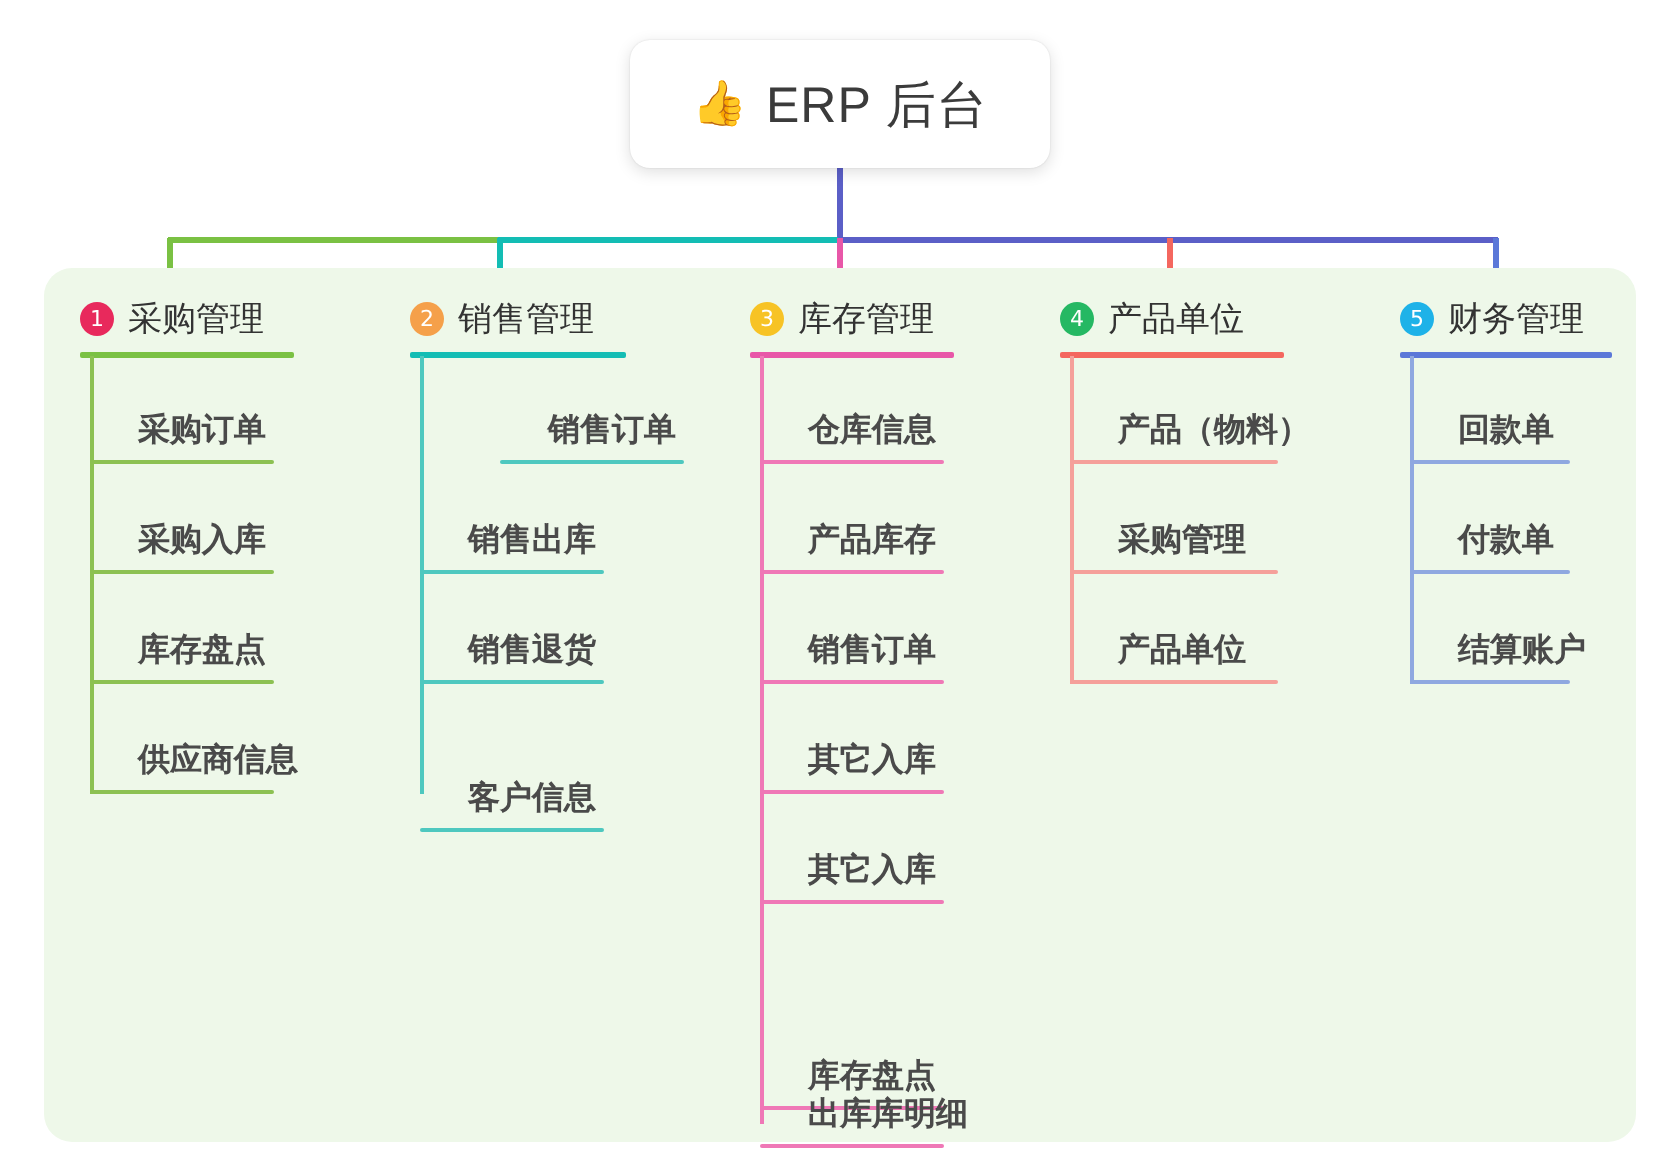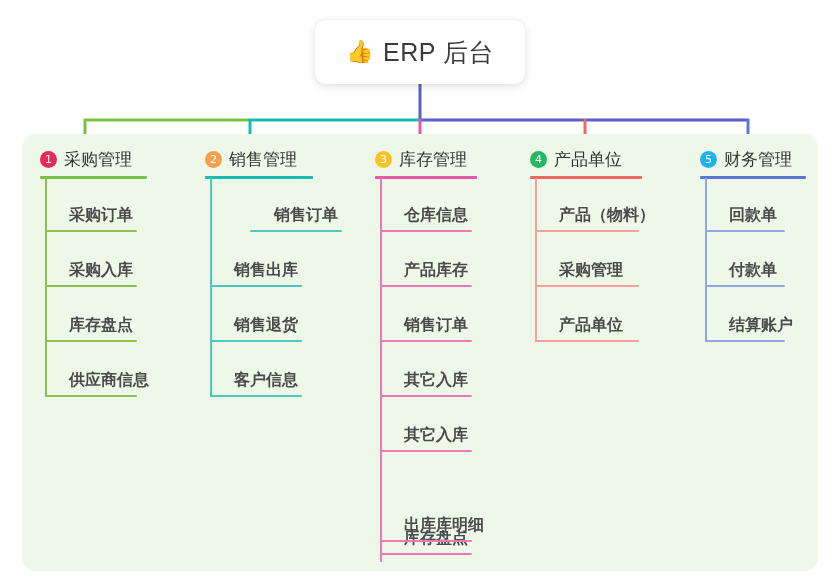--- a/index.html
+++ b/index.html
@@ -126,21 +126,21 @@
           <div class="leaf-rule" style="width: 92px; background: rgb(78, 200, 191);"></div>
         </div>
         <div class="leaf" style="top: 257px; left: 5px; width: 112px; height: 30px;">
           <span class="leaf-label">销售出库</span>
           <div class="leaf-rule" style="width: 92px; background: rgb(78, 200, 191);"></div>
         </div>
         <div class="leaf" style="top: 312px; left: 5px; width: 112px; height: 30px;">
           <span class="leaf-label">销售退货</span>
           <div class="leaf-rule" style="width: 92px; background: rgb(78, 200, 191);"></div>
         </div>
-        <div class="leaf" style="top: 367px; left: 5px; width: 112px; height: 30px;">
+        <div class="leaf" style="top: 386px; left: 5px; width: 112px; height: 30px;">
           <span class="leaf-label">客户信息</span>
           <div class="leaf-rule" style="width: 92px; background: rgb(78, 200, 191);"></div>
         </div>
       </div>
       <div class="col" style="left: 375px;">
         <div class="col-head" style="top: 148px;">
           <span class="badge" style="background: rgb(247, 195, 37);">3</span>
           <span>库存管理</span>
         </div>
         <div class="head-rule" style="top: 176px; width: 102px; background: rgb(232, 87, 168);"></div>
@@ -162,21 +162,21 @@
           <div class="leaf-rule" style="width: 92px; background: rgb(239, 120, 182);"></div>
         </div>
         <div class="leaf" style="top: 422px; left: 5px; width: 112px; height: 30px;">
           <span class="leaf-label">其它入库</span>
           <div class="leaf-rule" style="width: 92px; background: rgb(239, 120, 182);"></div>
         </div>
         <div class="leaf" style="top: 477px; left: 5px; width: 112px; height: 30px; margin-top: 48px;">
           <span class="leaf-label">库存盘点</span>
           <div class="leaf-rule" style="width: 92px; background: rgb(239, 120, 182);"></div>
         </div>
-        <div class="leaf" style="top: 512px; left: 5px; width: 112px; height: 30px;">
+        <div class="leaf" style="top: 544px; left: 5px; width: 112px; height: 30px;">
           <span class="leaf-label">出库库明细</span>
           <div class="leaf-rule" style="width: 92px; background: rgb(239, 120, 182);"></div>
         </div>
       </div>
       <div class="col" style="left: 530px;">
         <div class="col-head" style="top: 148px;">
           <span class="badge" style="background: rgb(37, 184, 99);">4</span>
           <span>产品单位</span>
         </div>
         <div class="head-rule" style="top: 176px; width: 112px; background: rgb(244, 103, 95);"></div>

